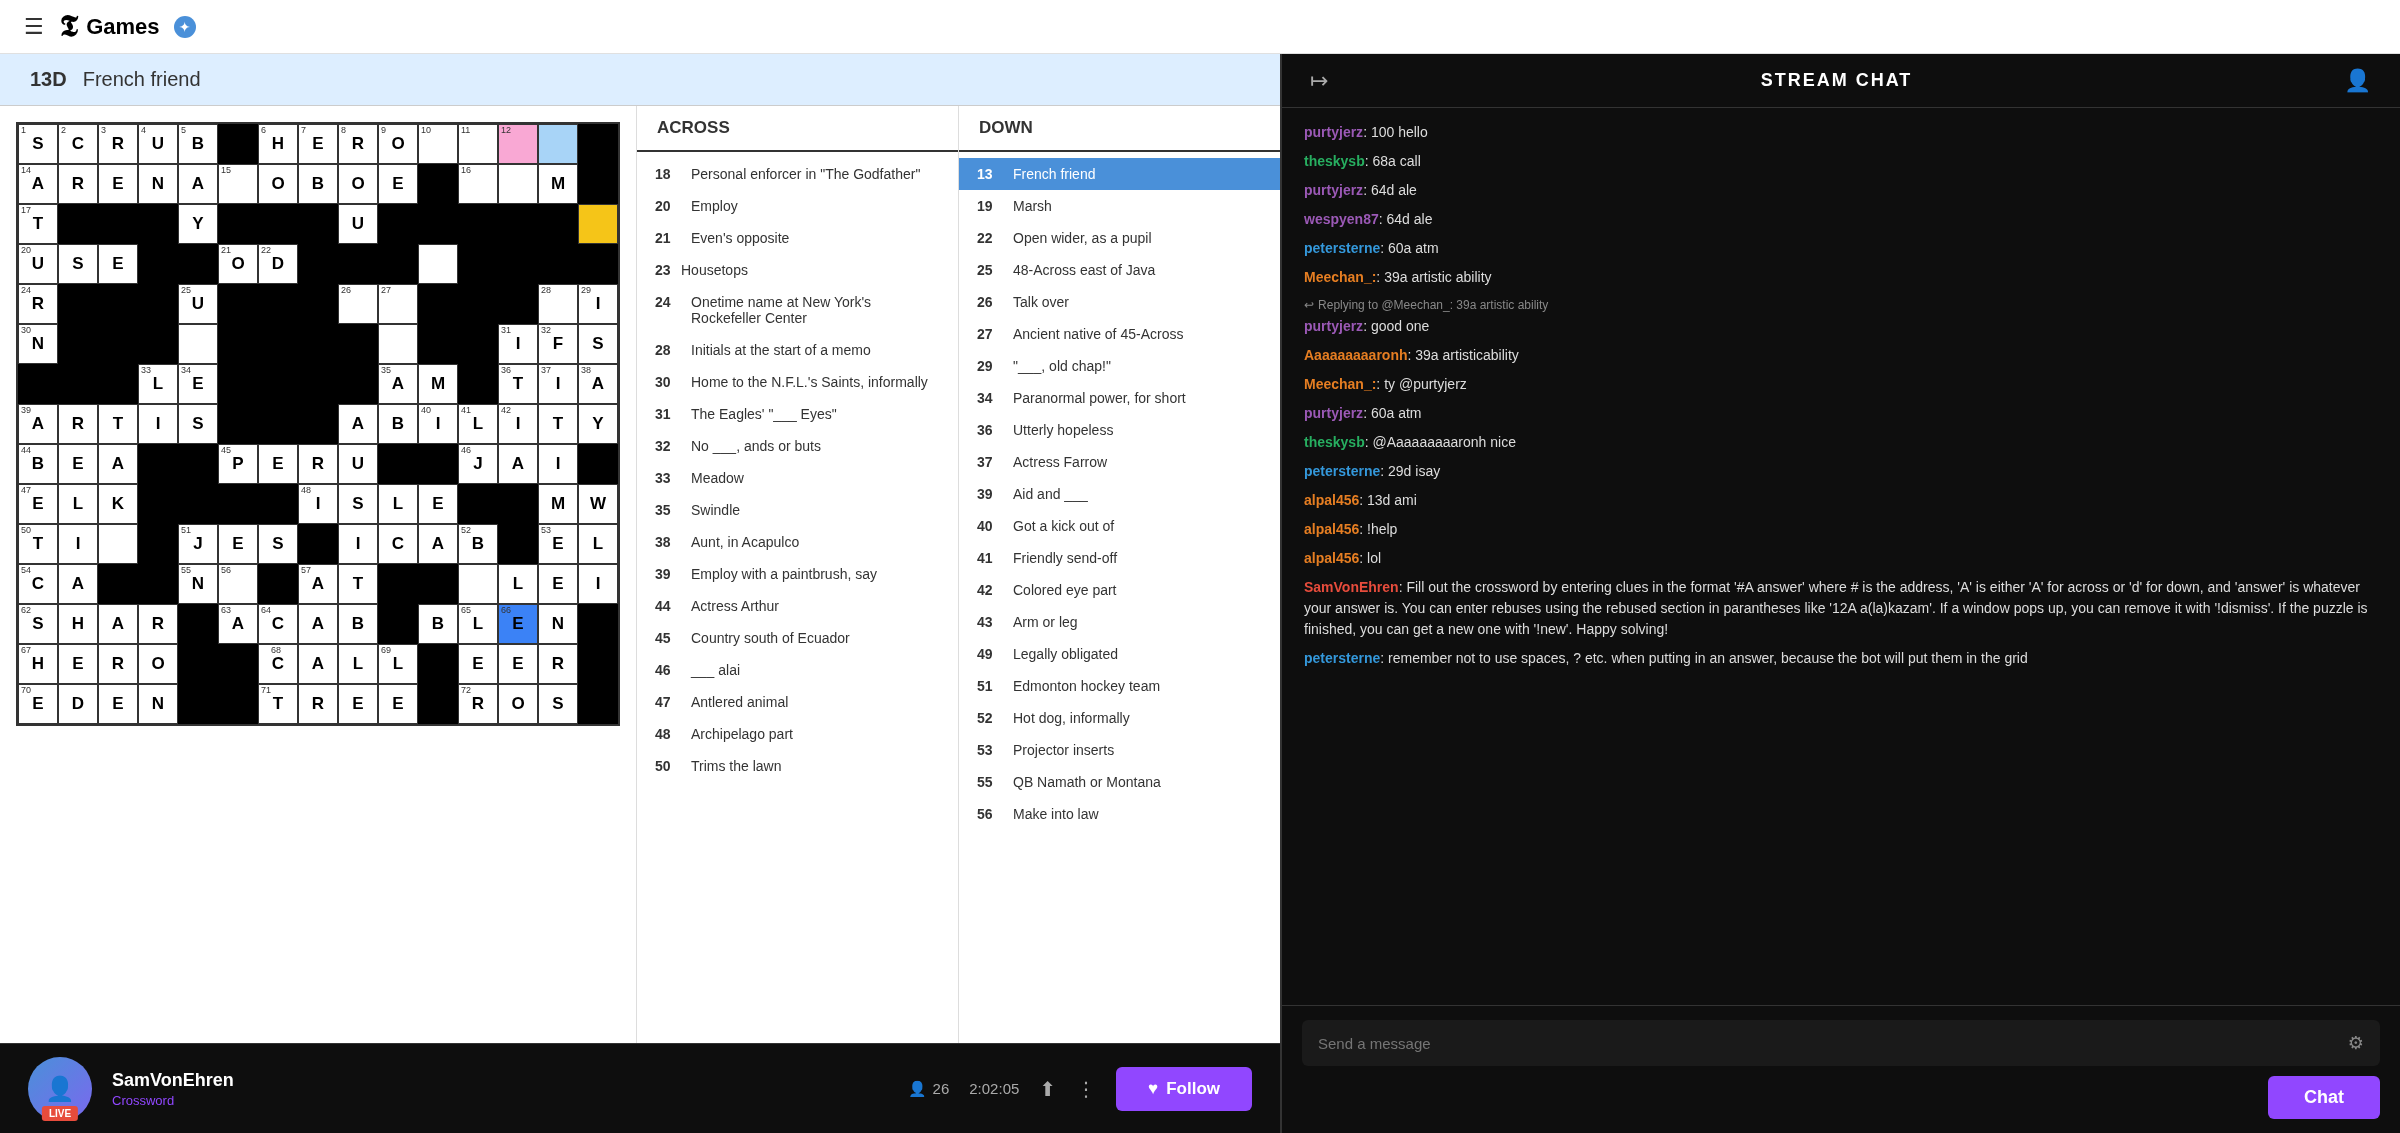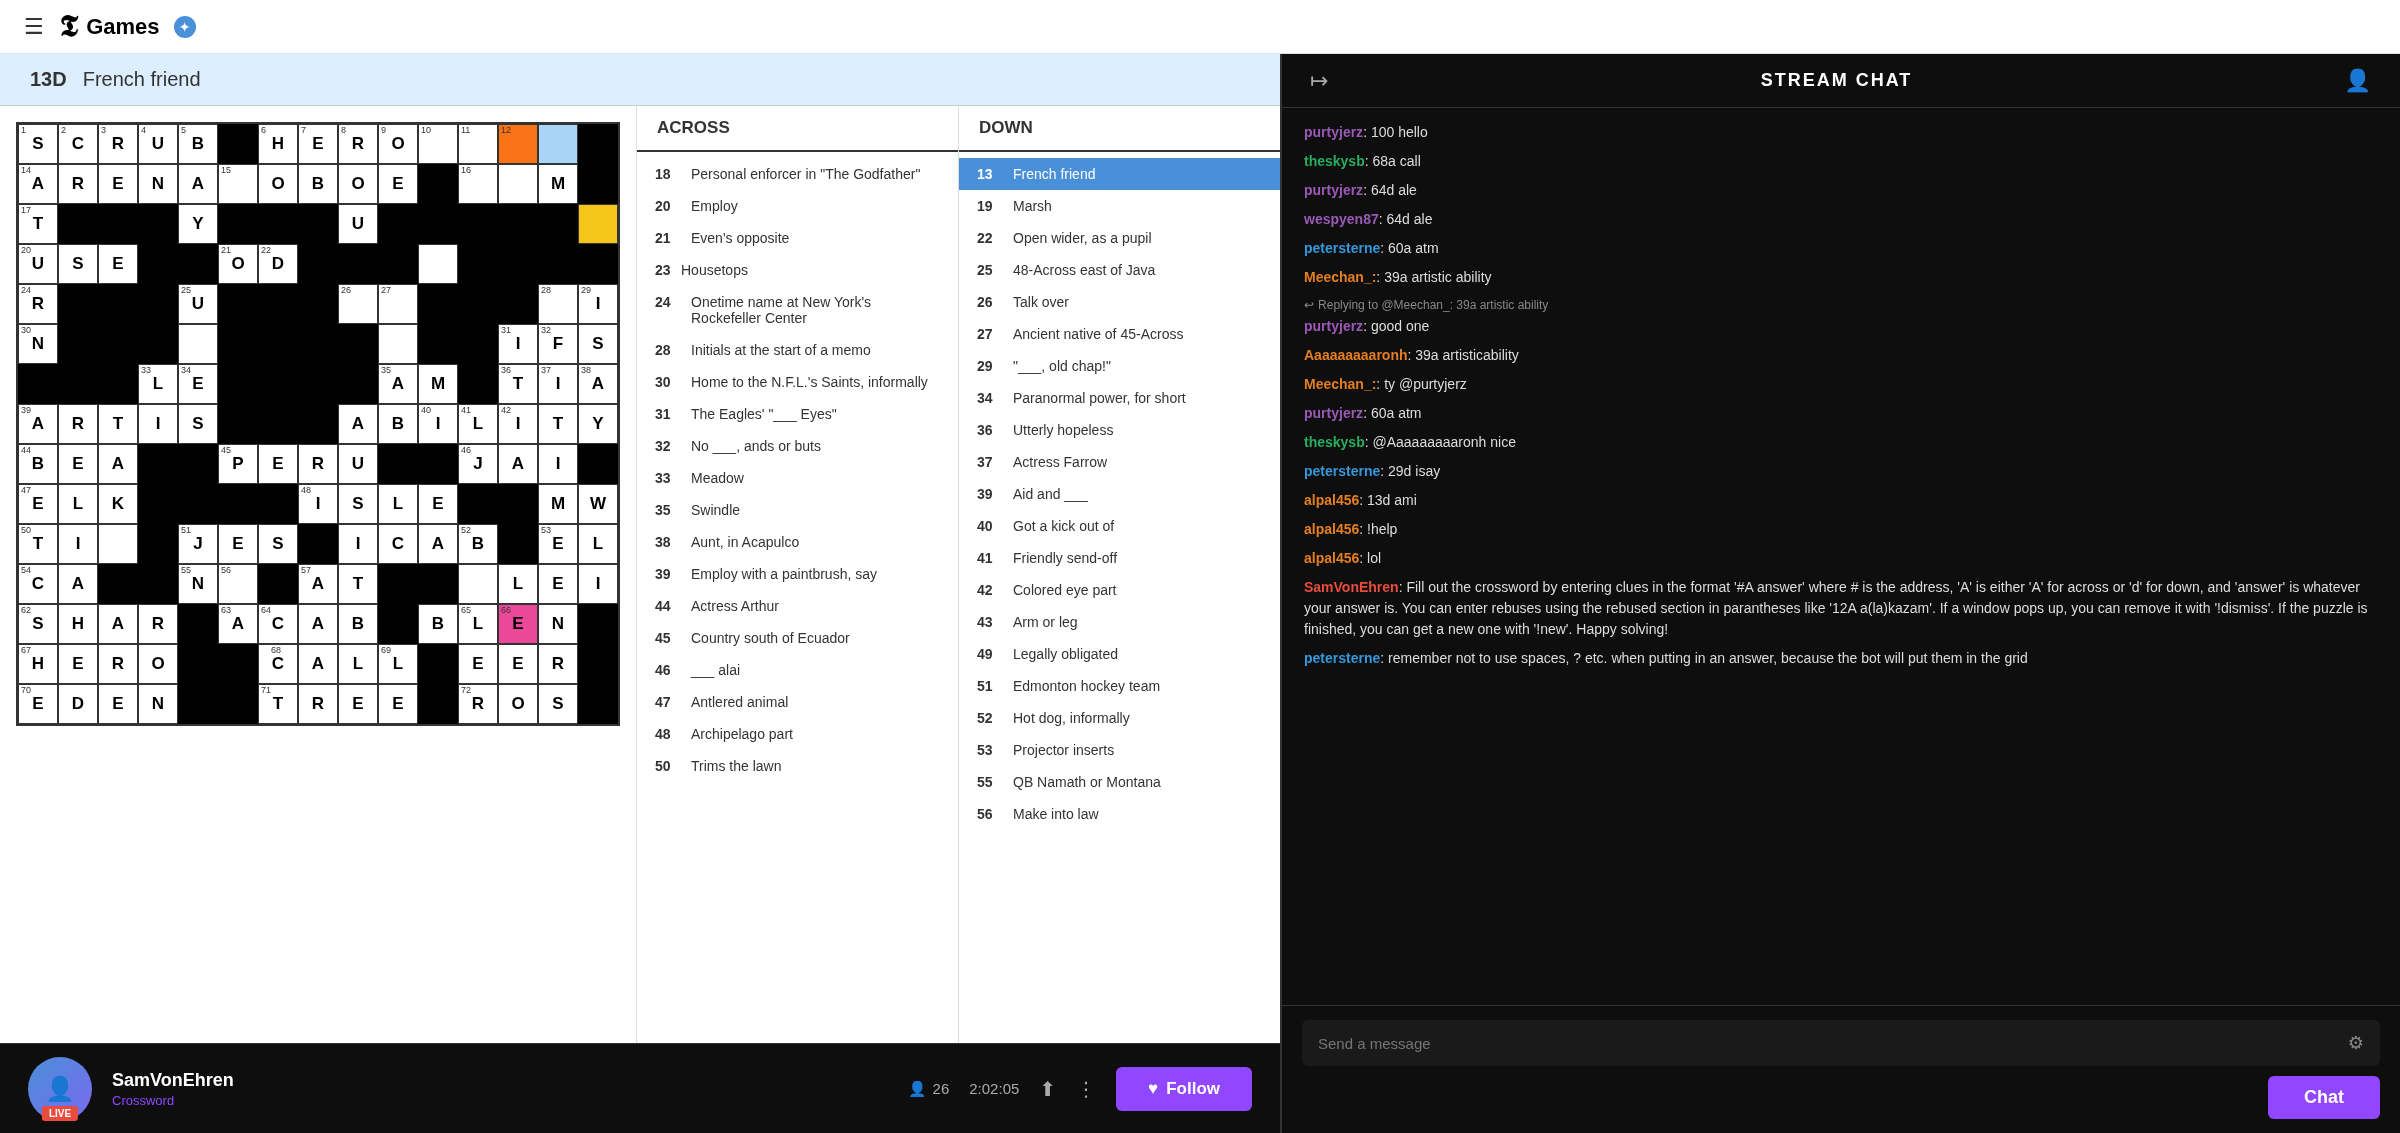--- a/index.html
+++ b/index.html
@@ -76,21 +76,21 @@
               <div style="width: 40px; height: 40px; border: 1px solid rgb(51, 51, 51); position: relative; display: flex; align-items: center; justify-content: center; background: rgb(255, 255, 255);">
                 <span style="position: absolute; top: 1px; left: 2px; font-size: 9px; color: rgb(51, 51, 51); line-height: 1;">9</span>
                 <span style="font-size: 17px; font-weight: 700; color: rgb(0, 0, 0);">O</span>
               </div>
               <div style="width: 40px; height: 40px; border: 1px solid rgb(51, 51, 51); position: relative; display: flex; align-items: center; justify-content: center; background: rgb(255, 255, 255);">
                 <span style="position: absolute; top: 1px; left: 2px; font-size: 9px; color: rgb(51, 51, 51); line-height: 1;">10</span>
               </div>
               <div style="width: 40px; height: 40px; border: 1px solid rgb(51, 51, 51); position: relative; display: flex; align-items: center; justify-content: center; background: rgb(255, 255, 255);">
                 <span style="position: absolute; top: 1px; left: 2px; font-size: 9px; color: rgb(51, 51, 51); line-height: 1;">11</span>
               </div>
-              <div style="width: 40px; height: 40px; border: 1px solid rgb(51, 51, 51); position: relative; display: flex; align-items: center; justify-content: center; background: #f97316;">
+              <div style="width: 40px; height: 40px; border: 1px solid rgb(51, 51, 51); position: relative; display: flex; align-items: center; justify-content: center; background: #f9a8d4;">
                 <span style="position: absolute; top: 1px; left: 2px; font-size: 9px; color: rgb(51, 51, 51); line-height: 1;">12</span>
               </div>
               <div style="width: 40px; height: 40px; border: 1px solid rgb(51, 51, 51); position: relative; display: flex; align-items: center; justify-content: center; background: rgb(168, 212, 247);"></div>
               <div style="width: 40px; height: 40px; border: 1px solid rgb(0, 0, 0); position: relative; display: flex; align-items: center; justify-content: center; background: rgb(0, 0, 0);"></div>
               <div style="width: 40px; height: 40px; border: 1px solid rgb(51, 51, 51); position: relative; display: flex; align-items: center; justify-content: center; background: rgb(255, 255, 255);">
                 <span style="position: absolute; top: 1px; left: 2px; font-size: 9px; color: rgb(51, 51, 51); line-height: 1;">14</span>
                 <span style="font-size: 17px; font-weight: 700; color: rgb(0, 0, 0);">A</span>
               </div>
               <div style="width: 40px; height: 40px; border: 1px solid rgb(51, 51, 51); position: relative; display: flex; align-items: center; justify-content: center; background: rgb(255, 255, 255);">
                 <span style="font-size: 17px; font-weight: 700; color: rgb(0, 0, 0);">R</span>
@@ -491,21 +491,21 @@
                 <span style="font-size: 17px; font-weight: 700; color: rgb(0, 0, 0);">B</span>
               </div>
               <div style="width: 40px; height: 40px; border: 1px solid rgb(0, 0, 0); position: relative; display: flex; align-items: center; justify-content: center; background: rgb(0, 0, 0);"></div>
               <div style="width: 40px; height: 40px; border: 1px solid rgb(51, 51, 51); position: relative; display: flex; align-items: center; justify-content: center; background: rgb(255, 255, 255);">
                 <span style="font-size: 17px; font-weight: 700; color: rgb(0, 0, 0);">B</span>
               </div>
               <div style="width: 40px; height: 40px; border: 1px solid rgb(51, 51, 51); position: relative; display: flex; align-items: center; justify-content: center; background: rgb(255, 255, 255);">
                 <span style="position: absolute; top: 1px; left: 2px; font-size: 9px; color: rgb(51, 51, 51); line-height: 1;">65</span>
                 <span style="font-size: 17px; font-weight: 700; color: rgb(0, 0, 0);">L</span>
               </div>
-              <div style="width: 40px; height: 40px; border: 1px solid rgb(51, 51, 51); position: relative; display: flex; align-items: center; justify-content: center; background: #ec4899;">
+              <div style="width: 40px; height: 40px; border: 1px solid rgb(51, 51, 51); position: relative; display: flex; align-items: center; justify-content: center; background: #3b82f6;">
                 <span style="position: absolute; top: 1px; left: 2px; font-size: 9px; color: rgb(51, 51, 51); line-height: 1;">66</span>
                 <span style="font-size: 17px; font-weight: 700; color: rgb(0, 0, 0);">E</span>
               </div>
               <div style="width: 40px; height: 40px; border: 1px solid rgb(51, 51, 51); position: relative; display: flex; align-items: center; justify-content: center; background: rgb(255, 255, 255);">
                 <span style="font-size: 17px; font-weight: 700; color: rgb(0, 0, 0);">N</span>
               </div>
               <div style="width: 40px; height: 40px; border: 1px solid rgb(0, 0, 0); position: relative; display: flex; align-items: center; justify-content: center; background: rgb(0, 0, 0);"></div>
               <div style="width: 40px; height: 40px; border: 1px solid rgb(51, 51, 51); position: relative; display: flex; align-items: center; justify-content: center; background: rgb(255, 255, 255);">
                 <span style="position: absolute; top: 1px; left: 2px; font-size: 9px; color: rgb(51, 51, 51); line-height: 1;">67</span>
                 <span style="font-size: 17px; font-weight: 700; color: rgb(0, 0, 0);">H</span>

